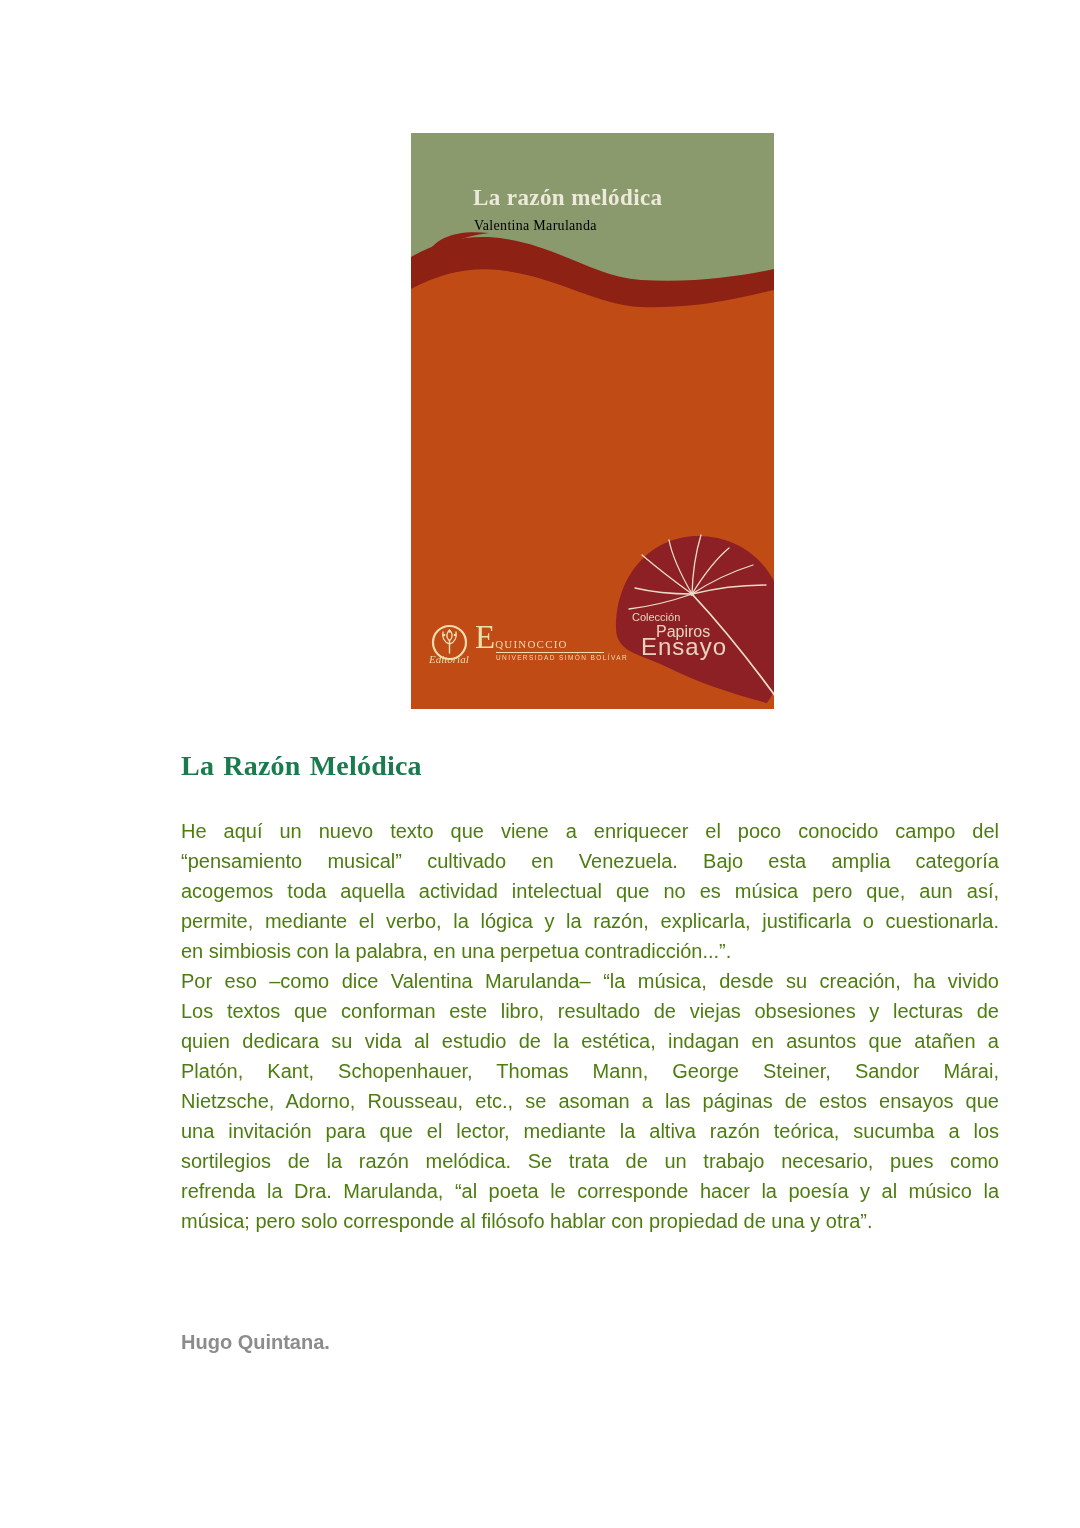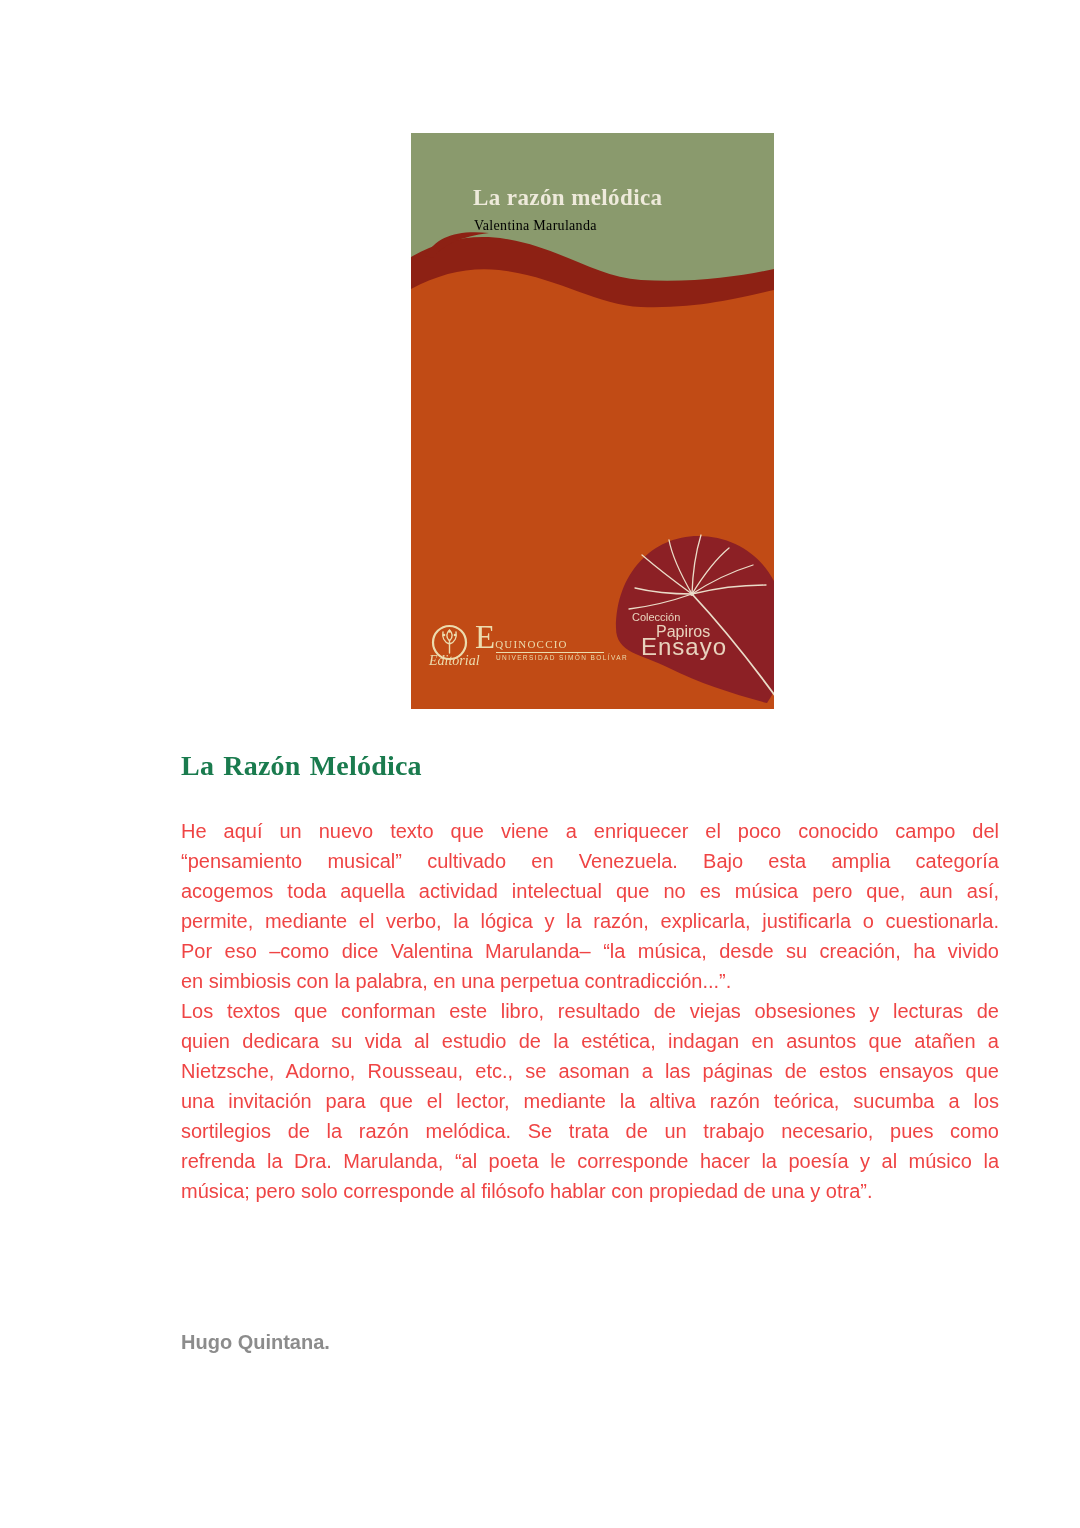--- a/index.html
+++ b/index.html
@@ -24,41 +24,41 @@
   }
   .col-line{position:absolute;color:rgba(240,226,202,.92);white-space:nowrap;text-align:right;}
   .col-1{left:221px;top:478px;font-size:11px;}
   .col-2{left:245px;top:490px;font-size:16px;}
   .col-3{left:230px;top:500px;font-size:24px;letter-spacing:1px;}
 
   .publisher{position:absolute;left:20px;top:489px;width:175px;height:48px;color:#ecdcae;}
   .emblem{position:absolute;left:0;top:2px;}
   .pub-editorial{
     position:absolute;left:-2px;top:31px;
-    font-family:"Liberation Serif", serif;font-style:italic;font-size:14px;white-space:nowrap;
+    font-family:"Liberation Serif", serif;font-style:italic;font-size:11px;white-space:nowrap;
   }
   .pub-block{position:absolute;left:44px;top:0;}
   .pub-name{display:flex;align-items:baseline;font-family:"Liberation Serif", serif;white-space:nowrap;}
   .pub-initial{font-size:33px;line-height:30px;}
   .pub-rest{font-size:11px;letter-spacing:1.2px;}
   .pub-sub{
     margin-left:21px;margin-top:0;width:108px;
     border-top:1px solid #ecdcae;padding-top:1px;
     font-size:6.5px;letter-spacing:1.4px;white-space:nowrap;
   }
 
   
   .heading{
     position:absolute;left:130px;top:750px;margin:0;
     font-family:"Liberation Serif", serif;font-weight:700;font-size:28px;
     color:#1a7b4e;letter-spacing:.2px;word-spacing:2px;
   }
   .body-text{
     position:absolute;left:130px;top:816px;width:818px;
-    color:#ef4444;font-size:20px;line-height:30px;
+    color:#4d7c0f;font-size:20px;line-height:30px;
   }
   .jline{text-align:justify;text-align-last:justify;height:30px;overflow:hidden;}
   .jline.last{text-align-last:left;}
   .signature{
     position:absolute;left:130px;top:1331px;
     color:#8c8c8c;font-size:20px;white-space:nowrap;font-weight:bold;
   }
 </style>
 </head>
 <body>
@@ -112,24 +112,25 @@
     </div>
   </div>
 
   <h1 class="heading">La Razón Melódica</h1>
 
   <div class="body-text">
       <div class="jline">He aquí un nuevo texto que viene a enriquecer el poco conocido campo del</div>
       <div class="jline">“pensamiento musical” cultivado en Venezuela. Bajo esta amplia categoría</div>
       <div class="jline">acogemos toda aquella actividad intelectual que no es música pero que, aun así,</div>
       <div class="jline">permite, mediante el verbo, la lógica y la razón, explicarla, justificarla o cuestionarla.</div>
+      <div class="jline last">en simbiosis con la palabra, en una perpetua contradicción...”.</div>
       <div class="jline">Por eso –como dice Valentina Marulanda– “la música, desde su creación, ha vivido</div>
-      <div class="jline last">en simbiosis con la palabra, en una perpetua contradicción...”.</div>
       <div class="jline">Los textos que conforman este libro, resultado de viejas obsesiones y lecturas de</div>
       <div class="jline">quien dedicara su vida al estudio de la estética, indagan en asuntos que atañen a</div>
+      <div class="jline">Platón, Kant, Schopenhauer, Thomas Mann, George Steiner, Sandor Márai,</div>
       <div class="jline">Nietzsche, Adorno, Rousseau, etc., se asoman a las páginas de estos ensayos que</div>
       <div class="jline">una invitación para que el lector, mediante la altiva razón teórica, sucumba a los</div>
       <div class="jline">sortilegios de la razón melódica. Se trata de un trabajo necesario, pues como</div>
       <div class="jline">refrenda la Dra. Marulanda, “al poeta le corresponde hacer la poesía y al músico la</div>
       <div class="jline last">música; pero solo corresponde al filósofo hablar con propiedad de una y otra”.</div>
     </div>
 
   <div class="signature">Hugo Quintana.</div>
 
 </div>

